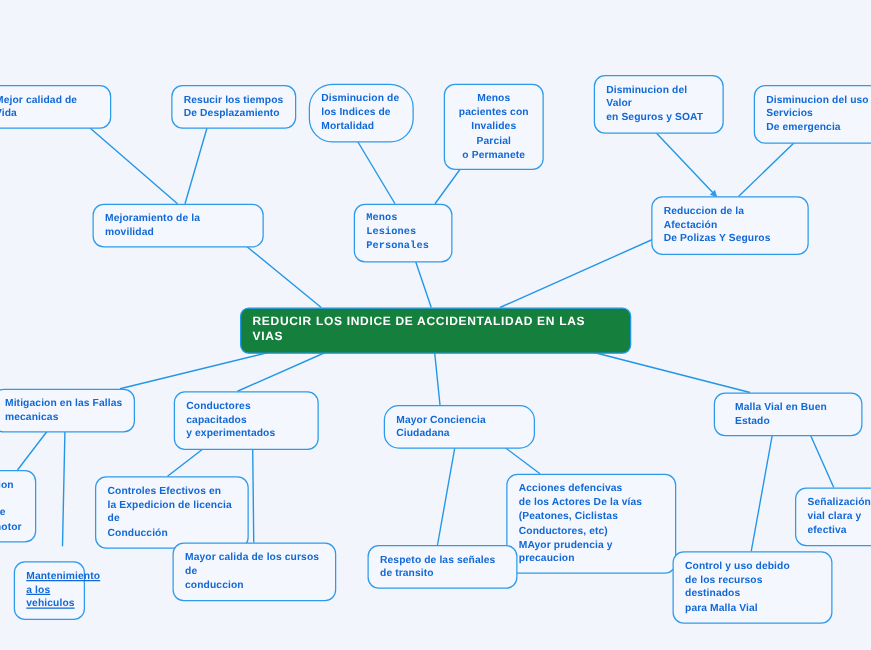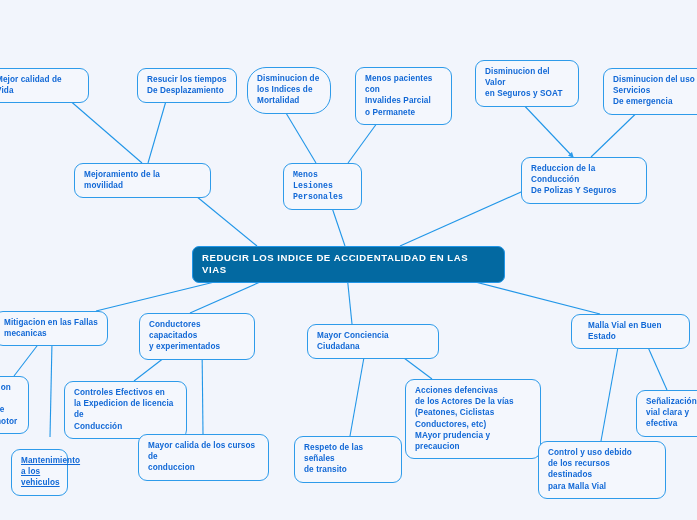--- a/index.html
+++ b/index.html
@@ -38,21 +38,21 @@
     font-weight: bold;
     font-size: 8.2px;
     line-height: 11.2px;
     letter-spacing: 0.1px;
     padding: 5px 9px 6px 9px;
     white-space: pre-line;
     display: flex;
     align-items: center;
   }
   .node.center {
-    background: #0369a1;
+    background: #15803d;
     border: 1.5px solid #2196e8;
     color: #ffffff;
     font-size: 9.6px;
     letter-spacing: 0.55px;
     border-radius: 7px;
     justify-content: center;
     line-height: 12px;
   }
   .node span {
     display: block;
@@ -95,51 +95,51 @@
   </svg>
   <div id="node-layer">
       <div class="node center" style="left: 192px; top: 246px; width: 313px; min-height: 29px;"><span>REDUCIR LOS  INDICE DE ACCIDENTALIDAD EN LAS VIAS</span></div>
       <div class="node" style="left: -14px; top: 68px; width: 103px; min-height: 23px;"><span>Mejor calidad de Vida</span></div>
       <div class="node" style="left: 137px; top: 68px; width: 100px; min-height: 33px;"><span>Resucir los tiempos
 De Desplazamiento</span></div>
       <div class="node" style="left: 74px; top: 163px; width: 137px; min-height: 24px;"><span>Mejoramiento de la movilidad</span></div>
       <div class="node" style="left: 247px; top: 67px; width: 84px; min-height: 41px; border-radius: 19px;"><span>Disminucion de
 los Indices de
 Mortalidad</span></div>
-      <div class="node" style="left: 355px; top: 67px; width: 97px; min-height: 41px;"><span>Menos pacientes con
+      <div class="node" style="left: 355px; top: 67px; width: 80px; min-height: 41px; text-align: center;"><span>Menos pacientes con
 Invalides Parcial
 o Permanete</span></div>
       <div class="node" style="left: 283px; top: 163px; width: 79px; min-height: 30px; font-family: Liberation Mono, monospace;"><span>Menos Lesiones
 Personales</span></div>
       <div class="node" style="left: 475px; top: 60px; width: 104px; min-height: 32px;"><span>Disminucion del Valor
 en Seguros y SOAT</span></div>
       <div class="node" style="left: 603px; top: 68px; width: 125px; min-height: 32px;"><span>Disminucion  del uso de Servicios
 De emergencia</span></div>
-      <div class="node" style="left: 521px; top: 157px; width: 126px; min-height: 31px;"><span>Reduccion de la Conducción
+      <div class="node" style="left: 521px; top: 157px; width: 126px; min-height: 31px;"><span>Reduccion de la Afectación
 De Polizas Y Seguros</span></div>
       <div class="node" style="left: -6px; top: 311px; width: 114px; min-height: 31px;"><span>Mitigacion en las Fallas
 mecanicas</span></div>
       <div class="node" style="left: -34px; top: 376px; width: 63px; min-height: 31px;"><span>Revision del
 Parque automotor</span></div>
       <div class="node" style="left: 11px; top: 449px; width: 57px; min-height: 30px; text-decoration: underline;"><span>Mantenimiento
 a los vehiculos</span></div>
       <div class="node" style="left: 139px; top: 313px; width: 116px; min-height: 31px;"><span>Conductores capacitados
 y experimentados</span></div>
-      <div class="node" style="left: 64px; top: 381px; width: 123px; min-height: 42px;"><span>Controles Efectivos en
+      <div class="node" style="left: 76px; top: 381px; width: 123px; min-height: 42px;"><span>Controles Efectivos en
 la Expedicion de licencia de
 Conducción</span></div>
       <div class="node" style="left: 138px; top: 434px; width: 131px; min-height: 31px;"><span>Mayor calida de los cursos de
 conduccion</span></div>
-      <div class="node" style="left: 307px; top: 324px; width: 132px; min-height: 22px;"><span>Mayor Conciencia Ciudadana</span></div>
+      <div class="node" style="left: 307px; top: 324px; width: 121px; min-height: 22px; border-radius: 12px;"><span>Mayor Conciencia Ciudadana</span></div>
       <div class="node" style="left: 405px; top: 379px; width: 136px; min-height: 57px; justify-content: center;"><span>Acciones defencivas
 de los Actores De la vías
 (Peatones, Ciclistas
 Conductores, etc)
 MAyor prudencia y precaucion</span></div>
-      <div class="node" style="left: 294px; top: 436px; width: 108px; min-height: 31px;"><span>Respeto de las señales
+      <div class="node" style="left: 294px; top: 436px; width: 120px; min-height: 31px;"><span>Respeto de las señales
 de transito</span></div>
       <div class="node" style="left: 571px; top: 314px; width: 119px; min-height: 22px; padding-left: 16px;"><span>Malla Vial en Buen Estado</span></div>
       <div class="node" style="left: 636px; top: 390px; width: 95px; min-height: 31px;"><span>Señalización
 vial clara y efectiva</span></div>
       <div class="node" style="left: 538px; top: 441px; width: 128px; min-height: 42px;"><span>Control y uso debido
 de los recursos destinados
 para Malla Vial</span></div>
     </div>
 </div>
 

